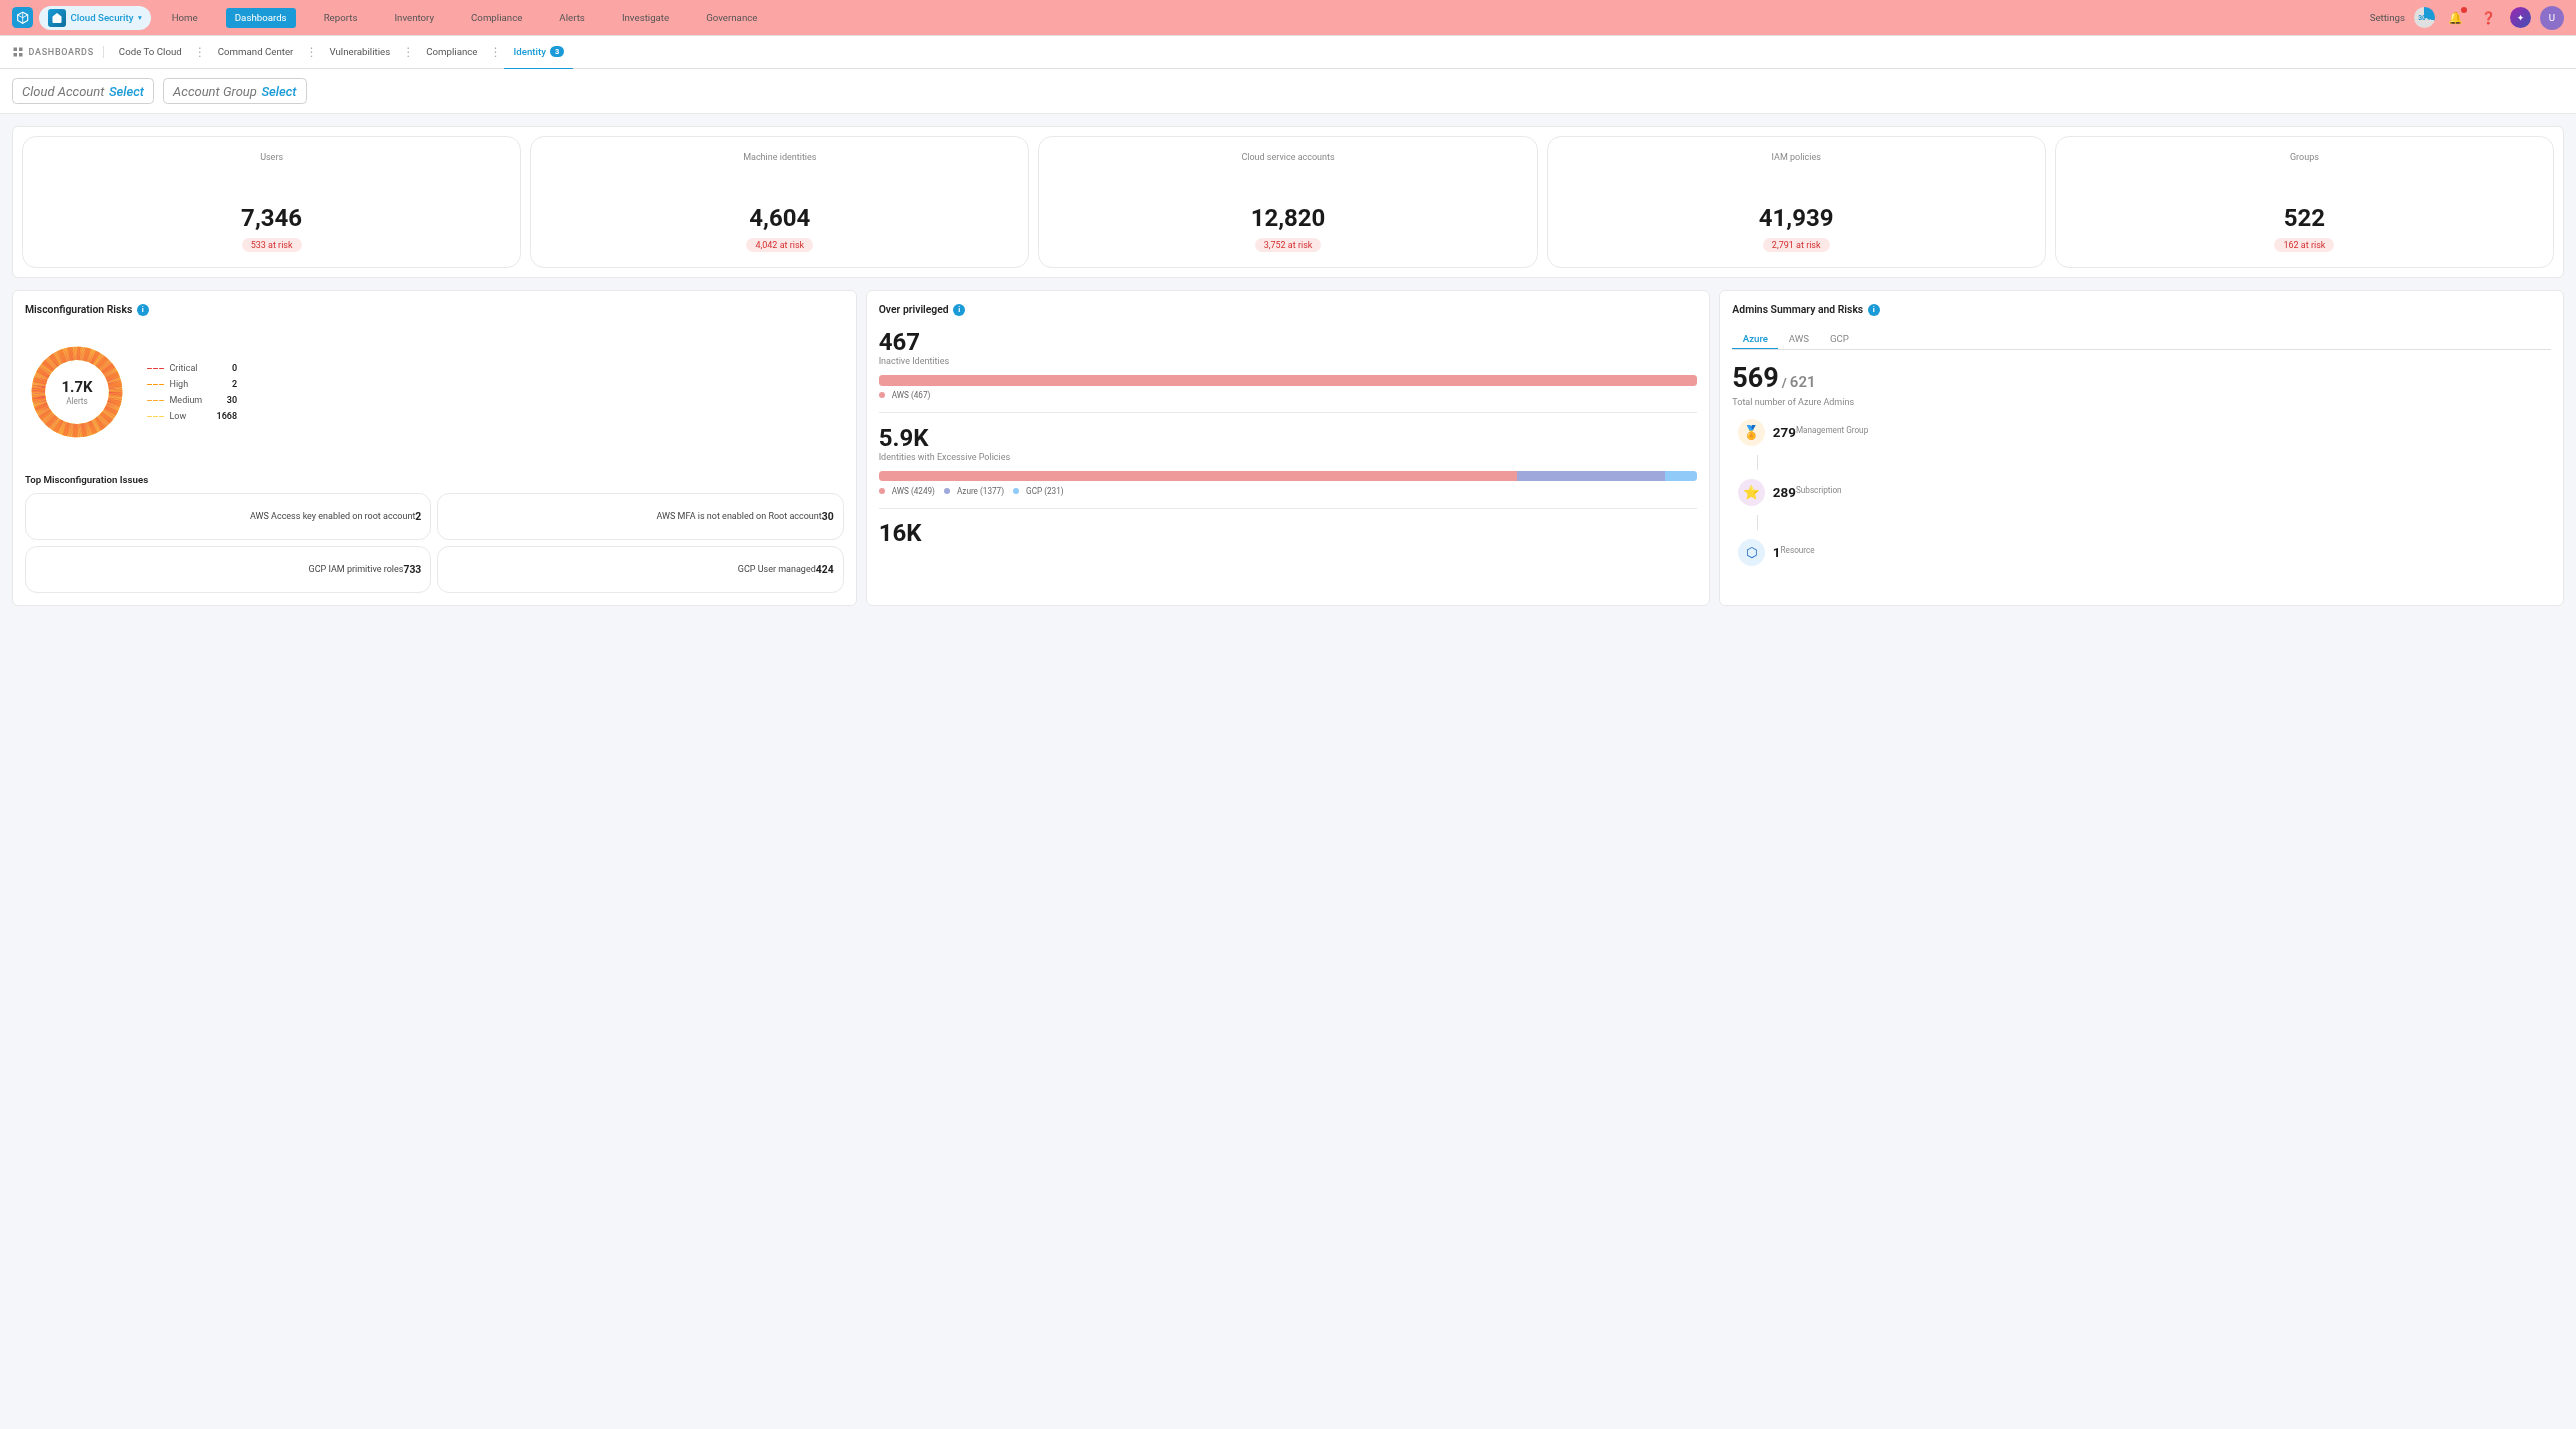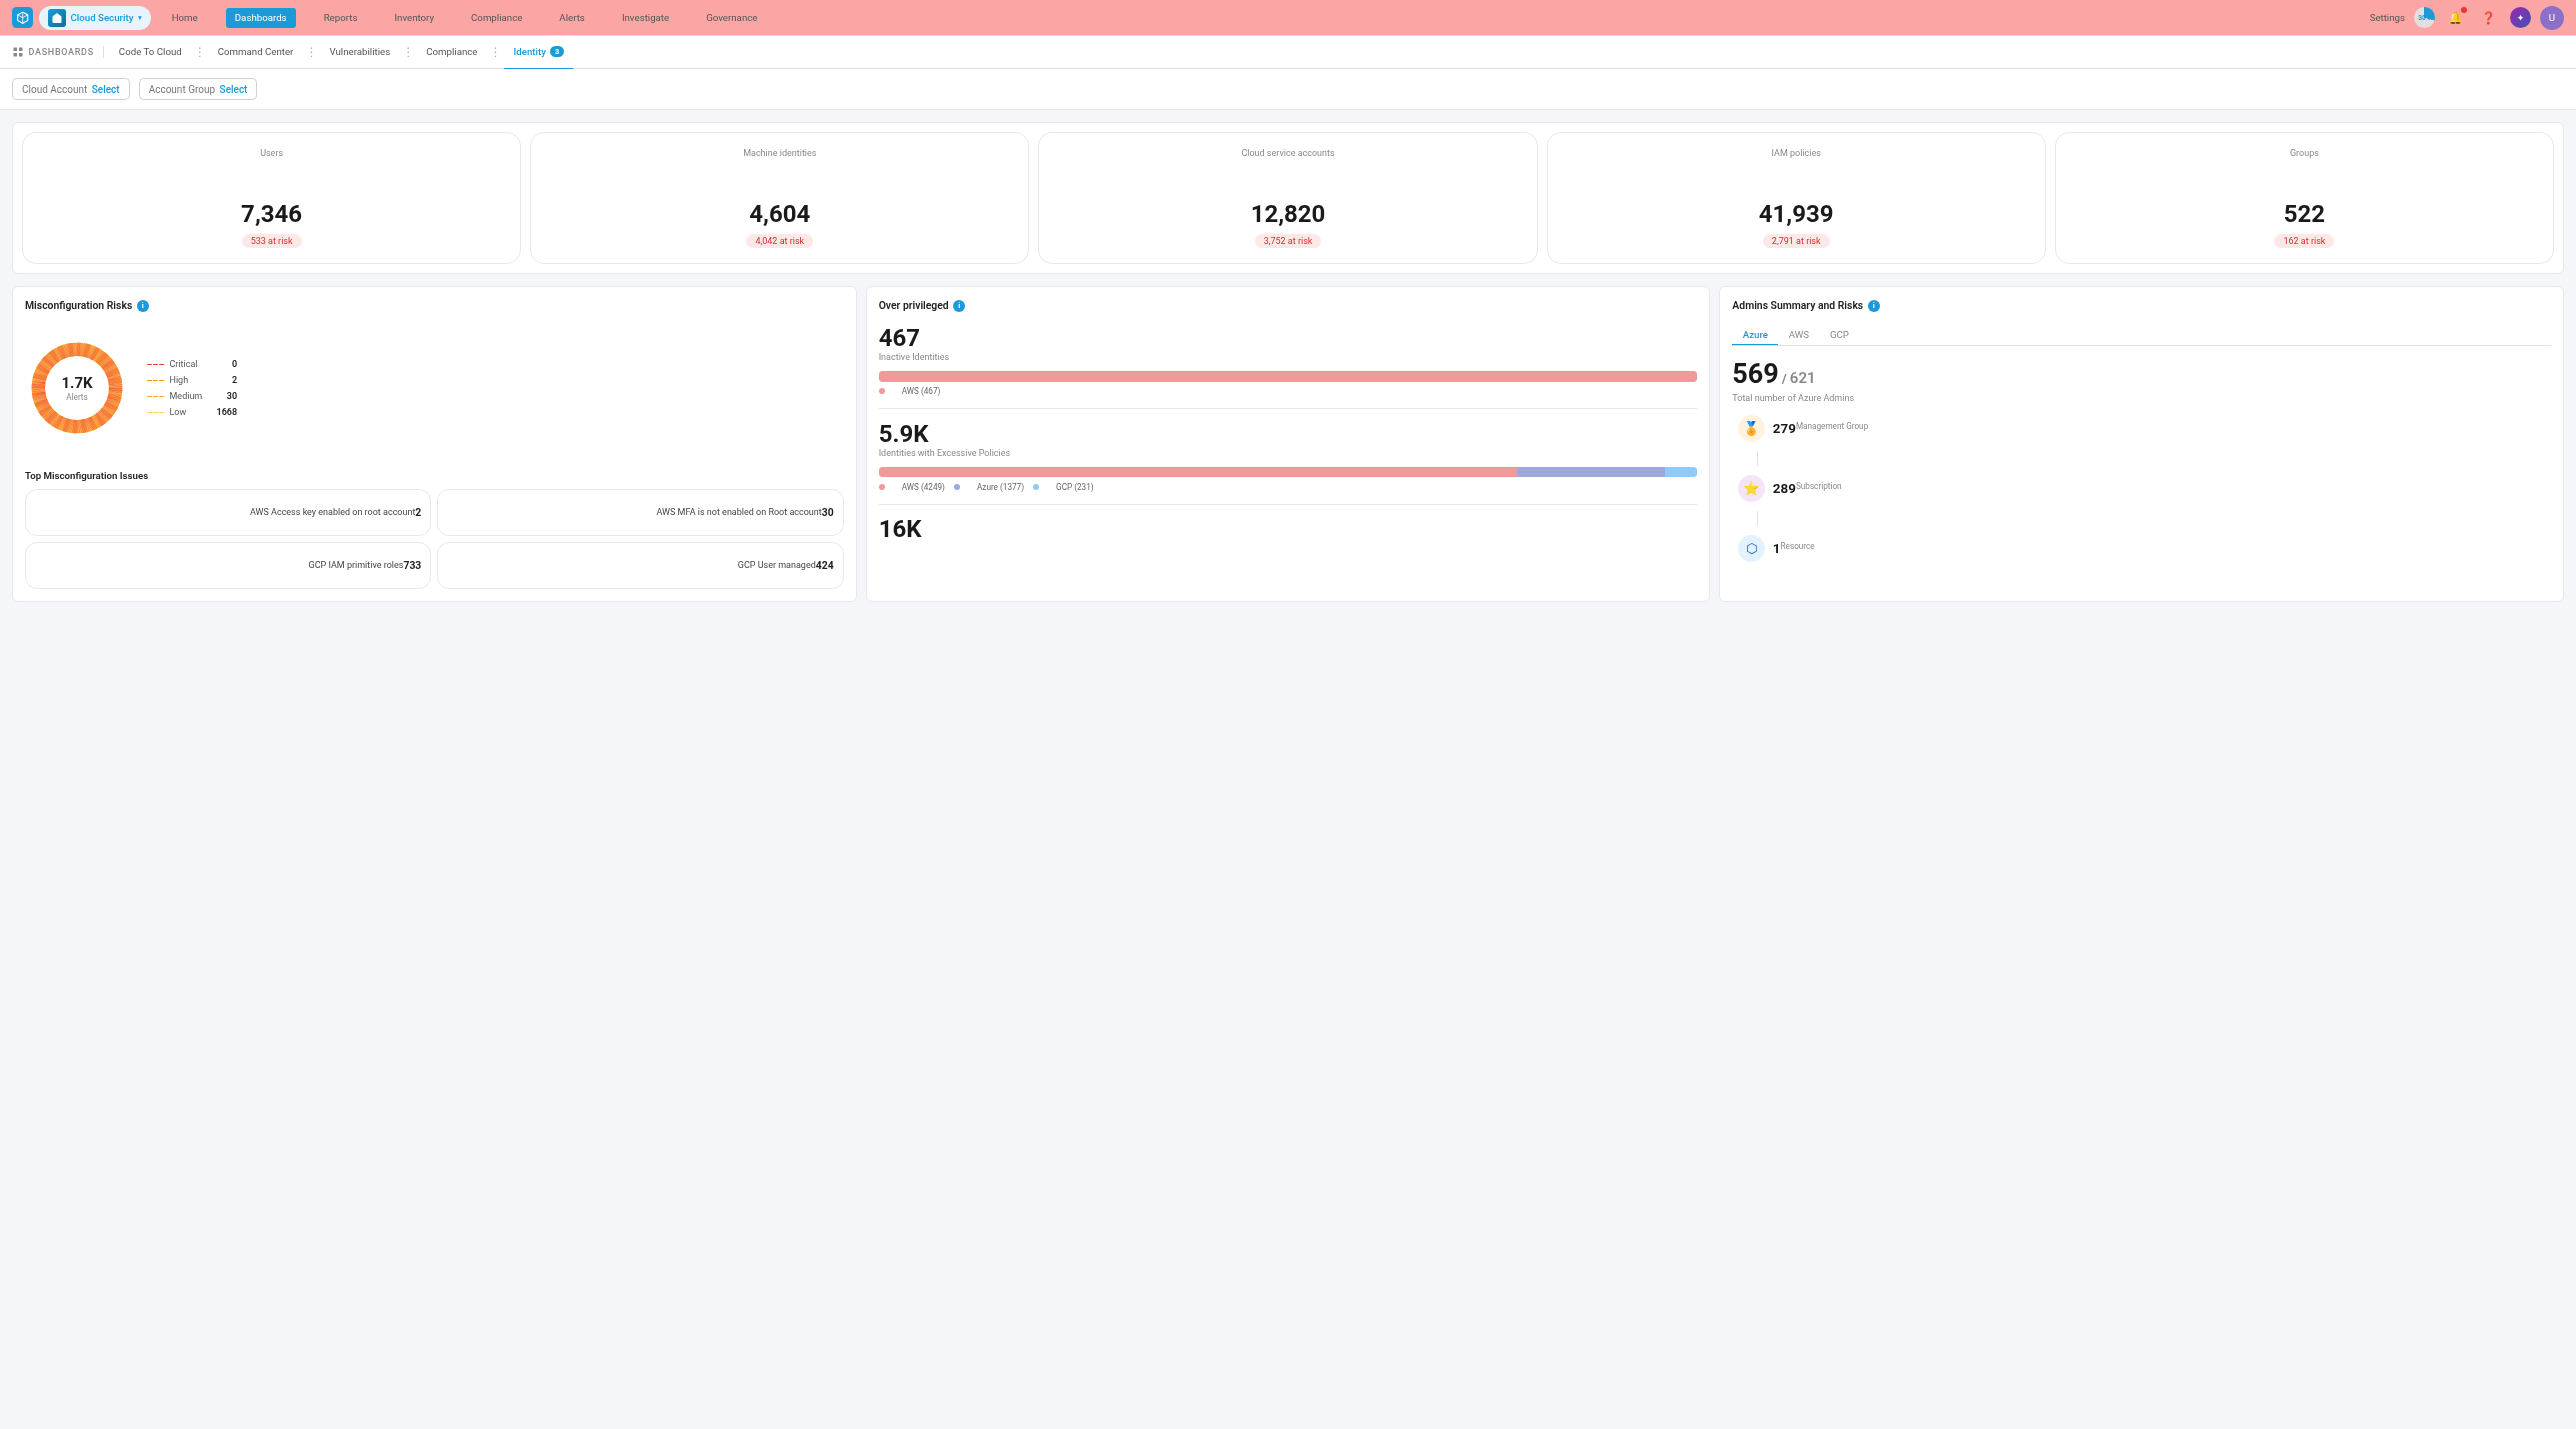--- a/index.html
+++ b/index.html
@@ -26,21 +26,21 @@
     
     .dash-bar { display: flex; align-items: center; background: #fff; border-bottom: 0.7px solid #e0e0e0; padding: 0 12px; height: 33px; gap: 0; }
     .dash-label { display: flex; align-items: center; gap: 4.5px; color: #888; font-size: 9px; font-weight: 500; letter-spacing: 0.7px; padding-right: 9px; border-right: 0.7px solid #e0e0e0; margin-right: 6px; }
     .dash-tab { display: flex; align-items: center; gap: 4.5px; padding: 0 9px; height: 33px; cursor: pointer; font-size: 9.7px; color: #555; border-bottom: 1.5px solid transparent; }
     .dash-tab.active { color: #1a9bd7; border-bottom-color: #1a9bd7; font-weight: 500; }
     .dash-tab-badge { background: #1a9bd7; color: white; border-radius: 7.5px; font-size: 7.5px; padding: 0.7px 4.5px; font-weight: bold; }
     .dash-tab-dots { color: #aaa; cursor: pointer; padding: 0 3px; font-size: 12px; }
 
     
     .filter-bar { display: flex; align-items: center; gap: 9px; padding: 9px 12px; background: #fff; border-bottom: 0.7px solid #e8e8e8; }
-    .filter-btn { display: flex; align-items: center; gap: 4.5px; border: 0.7px solid #d0d0d0; border-radius: 4.5px; padding: 4.5px 9px; cursor: pointer; background: #fff; font-size: 10px; color: #333; }
+    .filter-btn { display: flex; align-items: center; gap: 4.5px; border: 0.7px solid #d0d0d0; border-radius: 4.5px; padding: 4.5px 9px; cursor: pointer; background: #fff; font-size: 13px; color: #333; font-style: italic; }
     .filter-btn-label { color: #777; }
     .filter-btn-select { color: #1a9bd7; font-weight: 500; }
 
     
     .main { padding: 12px; }
 
     
     .stat-cards { display: flex; gap: 9px; margin-bottom: 12px; background: #fff; border-radius: 6px; border: 0.7px solid #e8e8e8; padding: 9px; }
     .stat-card { flex: 1; border: 0.7px solid #e8e8e8; border-radius: 14px; padding: 15px 12px; display: flex; flex-direction: column; align-items: center; gap: 6px; }
     .stat-card-label { font-size: 9px; color: #888; text-align: center; }
@@ -80,21 +80,21 @@
     
     .over-priv-stat { font-size: 24px; font-weight: 700; color: #1a1a1a; }
     .over-priv-label { font-size: 9px; color: #888; margin-bottom: 9px; }
     .bar-wrap { background: #f5f5f5; border-radius: 3px; overflow: hidden; margin-bottom: 4.5px; }
     .bar-fill-red { height: 10.4px; background: #ef9a9a; border-radius: 3px; }
     .bar-fill-multi { height: 10.4px; border-radius: 3px; display: flex; overflow: hidden; }
     .bar-seg-red { background: #ef9a9a; }
     .bar-seg-blue { background: #9fa8da; }
     .bar-seg-lblue { background: #90caf9; }
     .bar-legend { display: flex; gap: 9px; font-size: 8.2px; color: #666; margin-bottom: 12px; }
-    .bar-legend-item { display: flex; align-items: center; gap: 17px; }
+    .bar-legend-item { display: flex; align-items: center; gap: 7px; }
     .legend-circle { width: 6px; height: 6px; border-radius: 50%; }
     .section-divider { border: none; border-top: 0.7px solid #e8e8e8; margin: 10.4px 0; }
 
     
     .admin-tabs { display: flex; gap: 0; border-bottom: 0.7px solid #e0e0e0; margin-bottom: 12px; }
     .admin-tab { padding: 4.5px 10.4px; cursor: pointer; font-size: 9.7px; color: #888; border-bottom: 1.5px solid transparent; }
     .admin-tab.active { color: #1a9bd7; border-bottom-color: #1a9bd7; font-weight: 500; }
     .admin-big-num { font-size: 27px; font-weight: 700; color: #1a1a1a; }
     .admin-big-num span { font-size: 13.4px; color: #888; }
     .admin-sub-label { font-size: 9px; color: #888; margin-bottom: 12px; }

